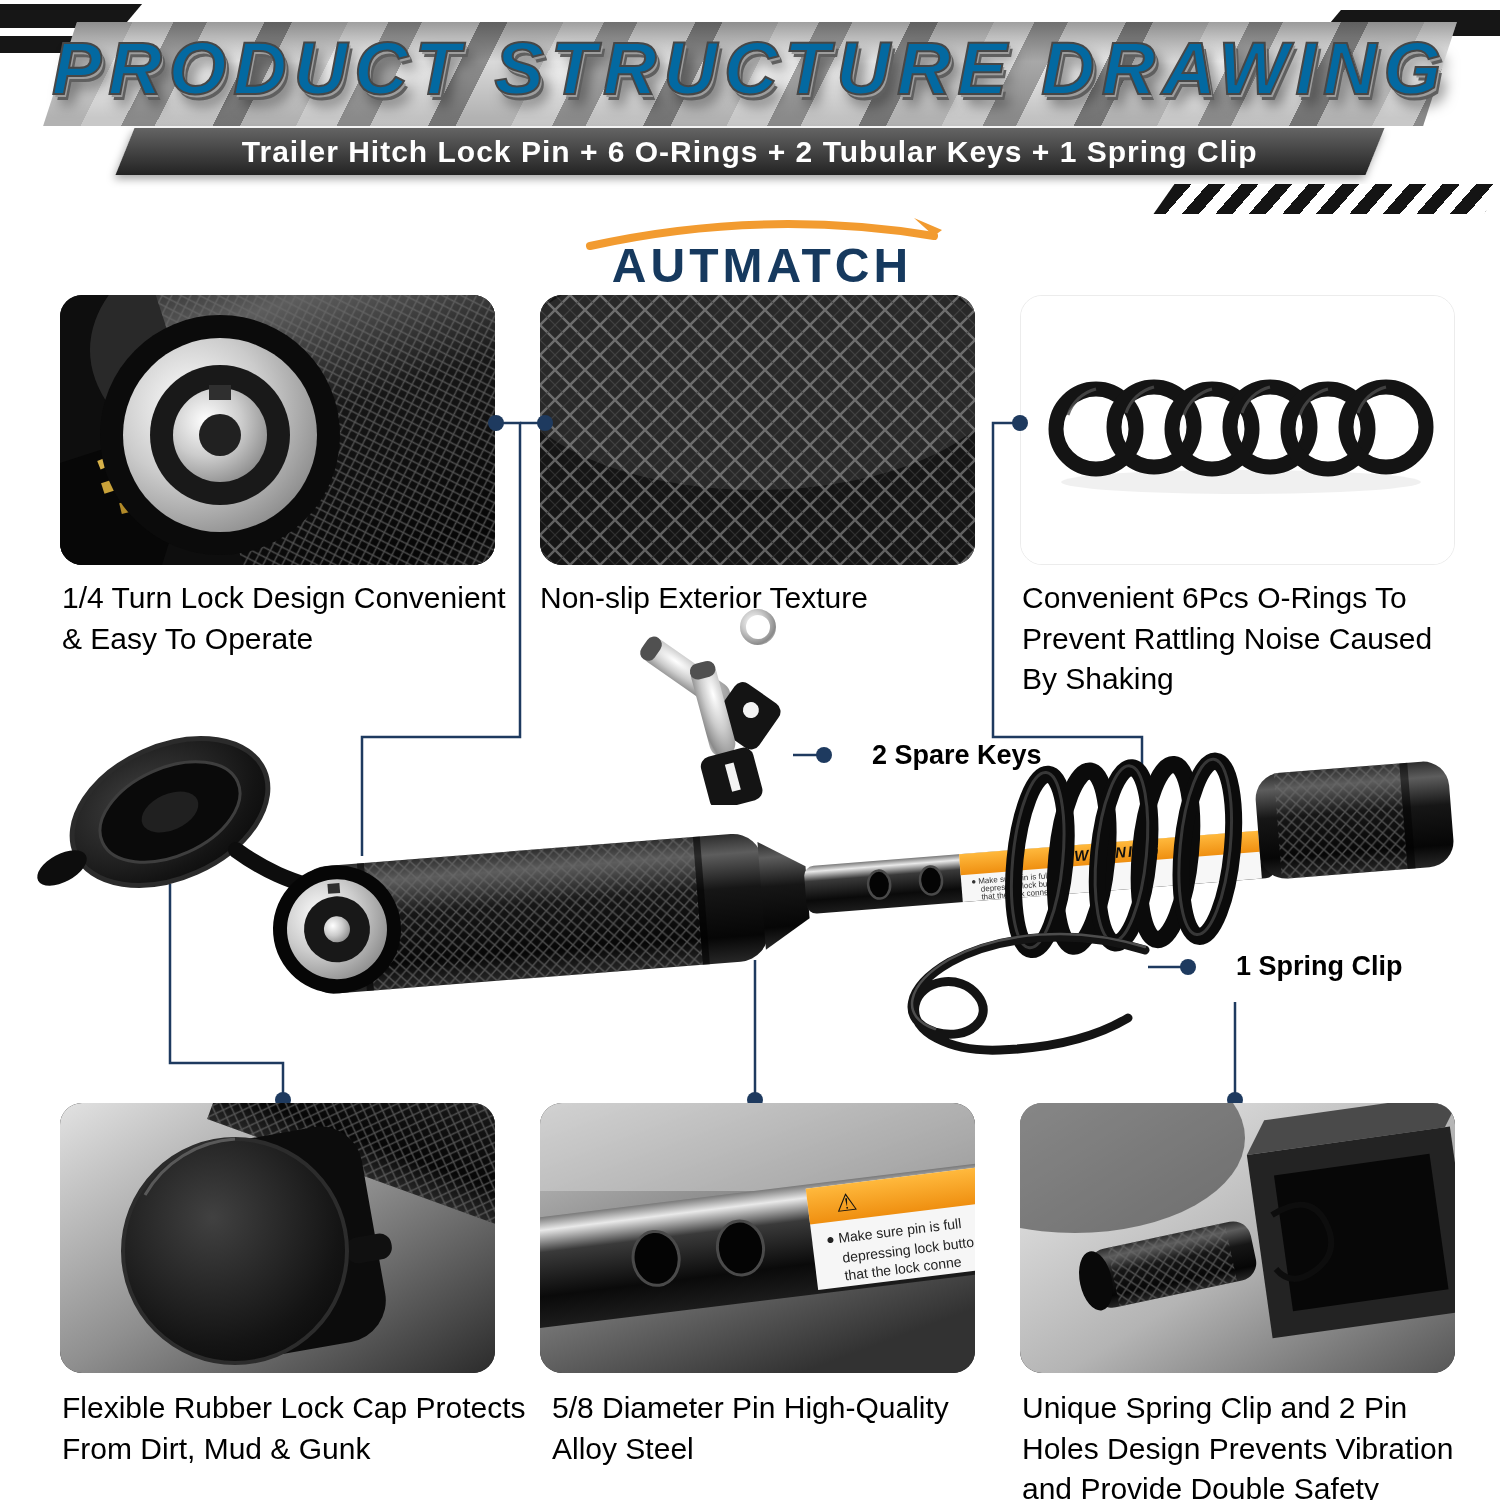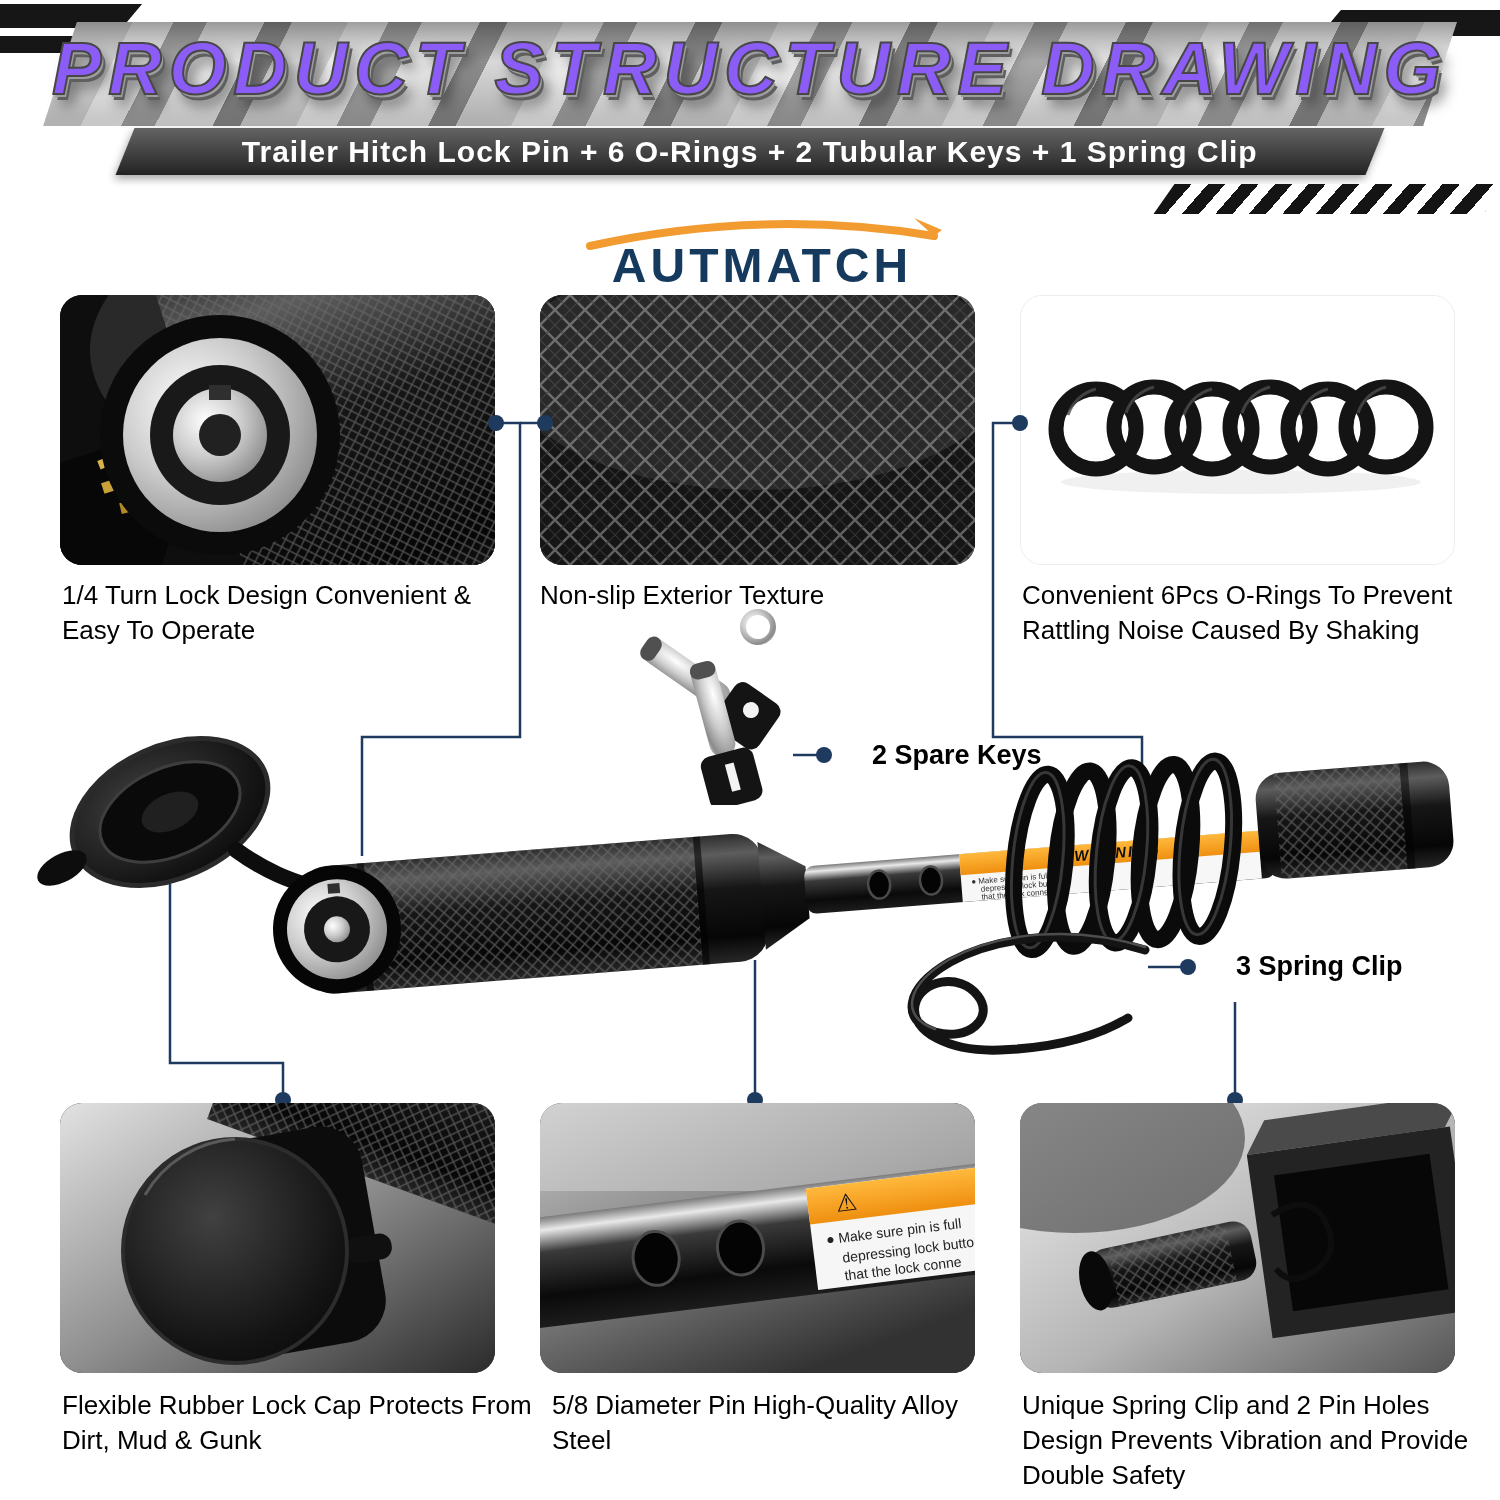--- a/index.html
+++ b/index.html
@@ -21,21 +21,21 @@
       #ececec 128px 185px, #8e8e8e 185px 212px);
   }
   .banner-shade {
     position:absolute; top:22px; left:60px; width:1380px; height:104px;
     transform:skewX(-18deg);
     background:linear-gradient(rgba(20,20,20,.38), rgba(255,255,255,0) 38%, rgba(0,0,0,.18) 92%);
   }
   .title {
     position:absolute; top:26px; left:0; width:1500px; text-align:center;
     font-size:74px; font-weight:bold; font-style:italic; letter-spacing:7px;
-    color:#8b5cf6; -webkit-text-stroke:2px #474747;
+    color:#0369a1; -webkit-text-stroke:2px #474747;
     text-shadow: 2px 3px 0 #9d9d9d, 4px 6px 0 #5f5f5f, 8px 11px 14px rgba(0,0,0,.5);
     white-space:nowrap;
   }
   .subtitle-band {
     position:absolute; top:128px; left:125px; width:1250px; height:47px;
     background:linear-gradient(#646464, #232323);
     transform:skewX(-22deg);
     display:flex; align-items:center; justify-content:center;
     box-shadow:0 4px 8px rgba(0,0,0,.35);
   }
@@ -65,21 +65,21 @@
     background:#101010;
   }
   .panel svg { display:block; }
   #p-tl { left:60px;  top:295px; }
   #p-tm { left:540px; top:295px; }
   #p-tr { left:1020px; top:295px; background:#fff; border:1px solid #ececec; }
   #p-bl { left:60px;  top:1103px; }
   #p-bm { left:540px; top:1103px; }
   #p-br { left:1020px; top:1103px; }
 
-  .caption { position:absolute; font-size:26px; line-height:1.35; color:#000; }
+  .caption { position:absolute; font-size:30px; line-height:1.35; color:#000; }
   #c-tl { left:62px;   top:578px;  width:455px; }
   #c-tm { left:540px;  top:578px;  width:435px; text-align:left; }
   #c-tr { left:1022px; top:578px;  width:452px; }
   #c-bl { left:62px;   top:1388px; width:478px; }
   #c-bm { left:552px;  top:1388px; width:430px; }
   #c-br { left:1022px; top:1388px; width:460px; }
 
   .callout-label { position:absolute; font-size:27px; font-weight:bold; color:#000; white-space:nowrap;margin-left:32px; }
   #keys-label { left:840px;  top:740px; }
   #clip-label { left:1204px; top:951px; }
@@ -322,21 +322,21 @@
     </g>
   </g>
 
   <g fill="none" stroke-linecap="round">
     <path d="M 1145 950 C 1075 928 1000 935 950 962 C 905 988 900 1020 935 1032 C 968 1042 995 1018 978 996 C 960 972 920 980 915 1005 C 910 1032 950 1052 1000 1050 C 1055 1048 1098 1036 1128 1018" stroke="#141414" stroke-width="9"></path>
     <path d="M 1145 947 C 1075 925 1000 932 950 959 C 905 985 900 1017 935 1029" stroke="#5b5b5b" stroke-width="2.5" opacity="0.8"></path>
   </g>
 </svg>
 
 <div class="callout-label" id="keys-label">2 Spare Keys</div>
-<div class="callout-label" id="clip-label">3 Spring Clip</div>
+<div class="callout-label" id="clip-label">1 Spring Clip</div>
 
 <div class="panel" id="p-bl">
   <svg width="435" height="270" viewBox="0 0 435 270">
     <rect width="435" height="270" fill="url(#gradPanelBL)"></rect>
     <g transform="rotate(20 330 40)">
       <rect x="150" y="-90" width="380" height="170" fill="url(#gradCyl)"></rect>
       <rect x="150" y="-90" width="380" height="170" fill="url(#knurl)"></rect>
     </g>
     <g transform="rotate(-10 230 140)">
       <rect x="160" y="30" width="155" height="218" rx="42" fill="#0c0c0c"></rect>

